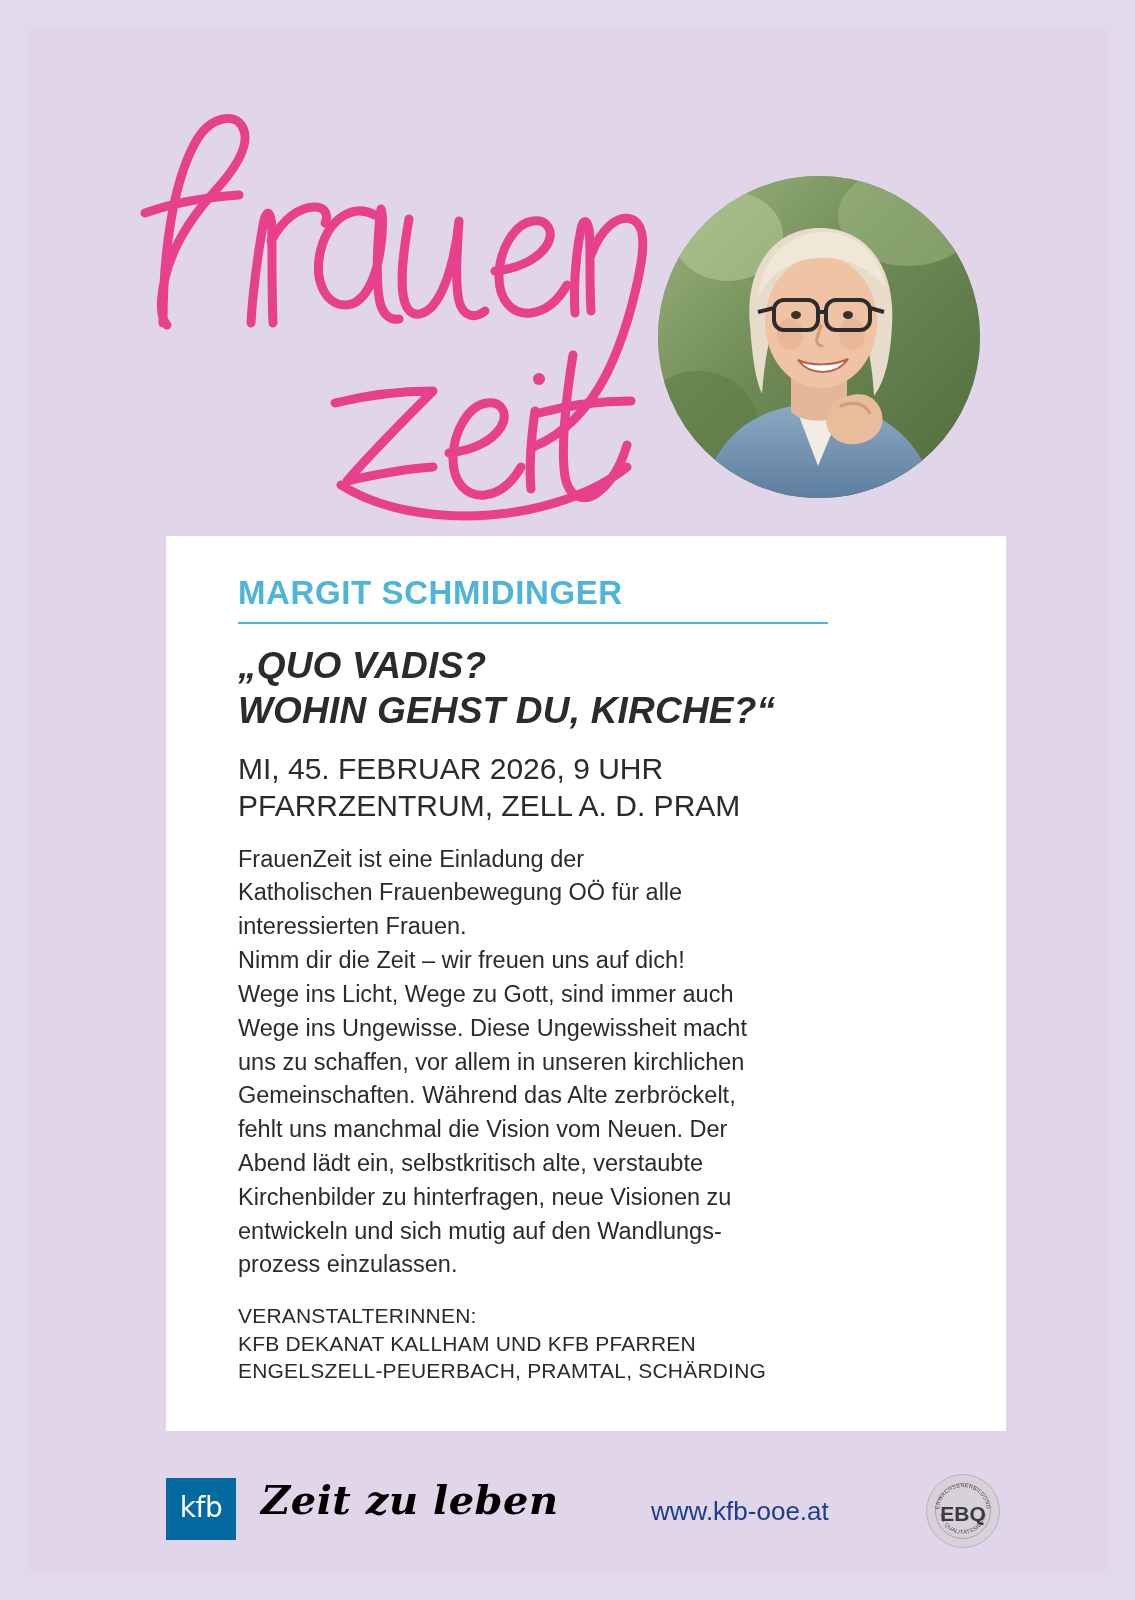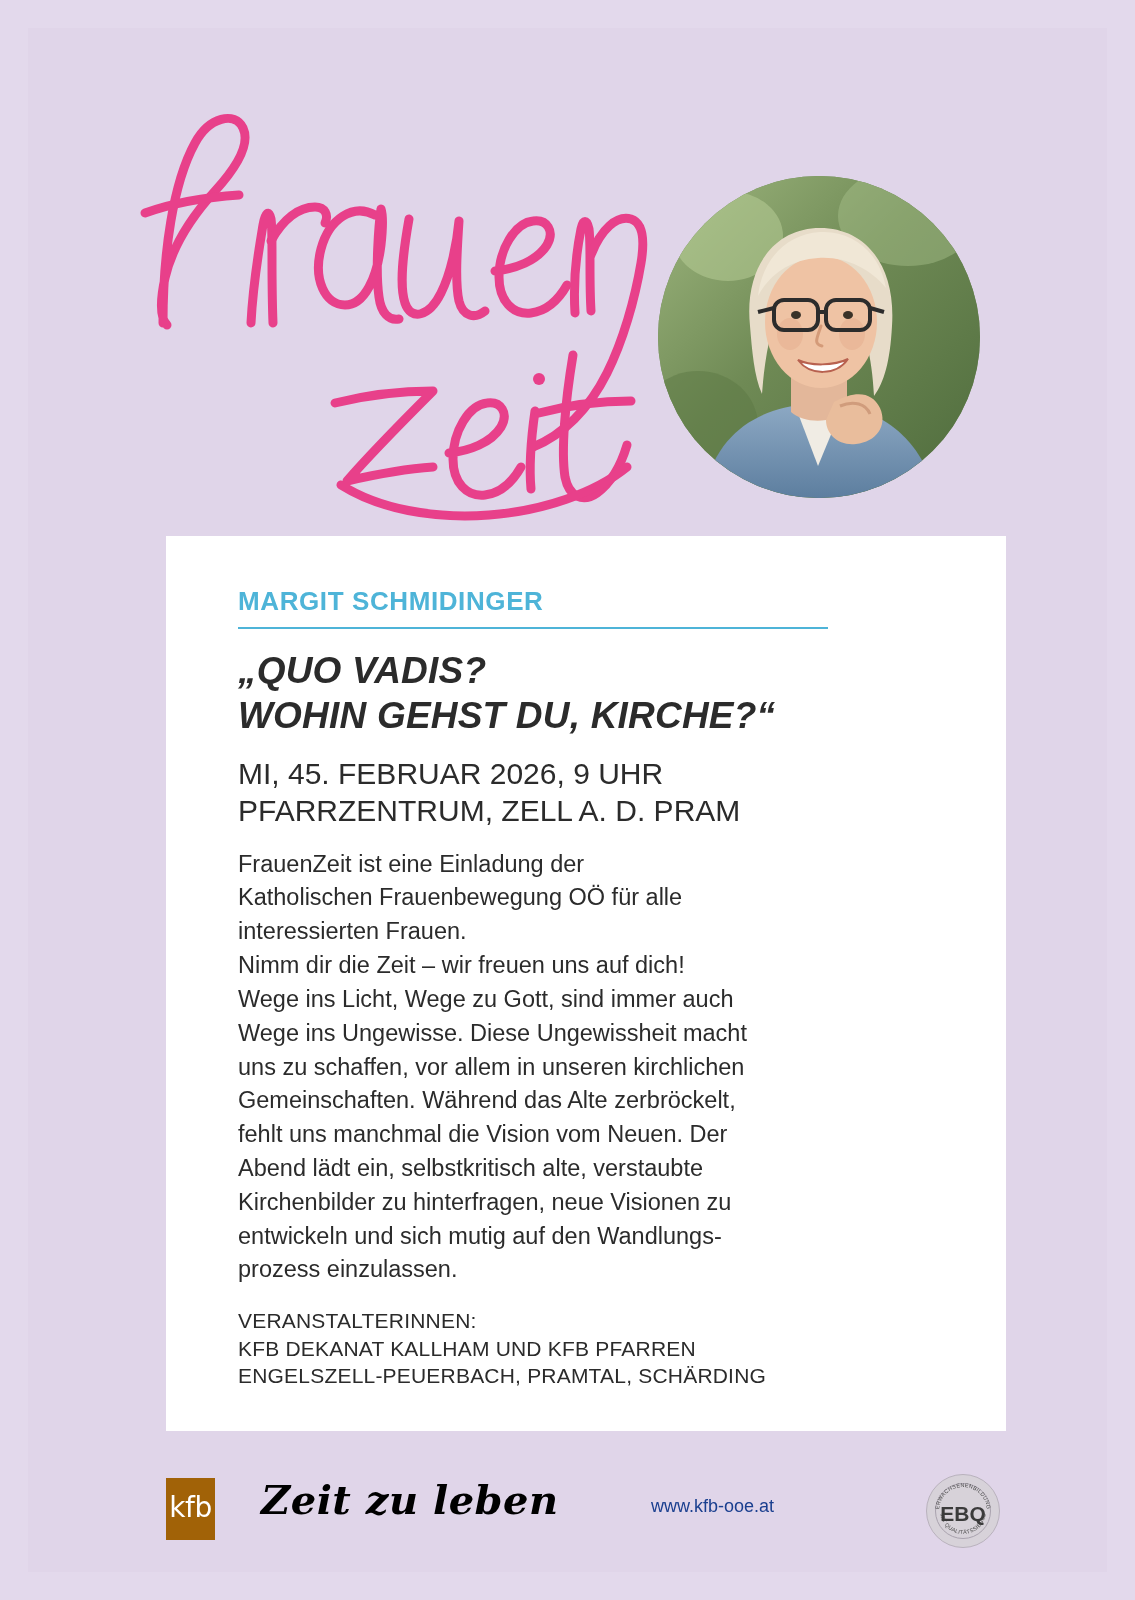--- a/index.html
+++ b/index.html
@@ -61,24 +61,24 @@
     top: 508px;
     width: 840px;
     height: 895px;
     background: #ffffff;
   }
   .card-pad {
     padding: 38px 62px 0 72px;
   }
   .speaker {
     color: #4eb4d8;
-    font-size: 26px;
+    font-size: 33px;
     font-weight: bold;
     letter-spacing: 0.6px;
-    margin: 12px 0 10px 0;
+    margin: 0 0 10px 0;
   }
   .rule {
     height: 2px;
     background: #4eb4d8;
     width: 590px;
     margin-bottom: 20px;
   }
   .title {
     color: #2b2b2b;
     font-size: 37px;
@@ -121,23 +121,23 @@
     position: absolute;
     left: 138px;
     top: 1440px;
     width: 860px;
     height: 95px;
   }
   .kfb-logo {
     position: absolute;
     left: 0;
     top: 10px;
-    width: 49px;
+    width: 70px;
     height: 62px;
-    background: #a16207;
+    background: #0369a1;
     display: flex;
     align-items: center;
     justify-content: center;
   }
   .kfb-logo span {
     color: #ffffff;
     font-size: 28px;
     font-family: "DejaVu Sans", sans-serif;
     letter-spacing: -0.5px;
     margin-top: -3px;
@@ -151,21 +151,21 @@
     font-style: italic;
     font-family: "DejaVu Serif", serif;
     font-weight: bold;
     letter-spacing: 0.5px;
   }
   .web {
     position: absolute;
     left: 485px;
     top: 28px;
     color: #1a3f8f;
-    font-size: 18px;
+    font-size: 26px;
   }
   .ebq {
     position: absolute;
     left: 760px;
     top: 6px;
     width: 72px;
     height: 72px;
   }
   .ebq-circle {
     width: 72px;

